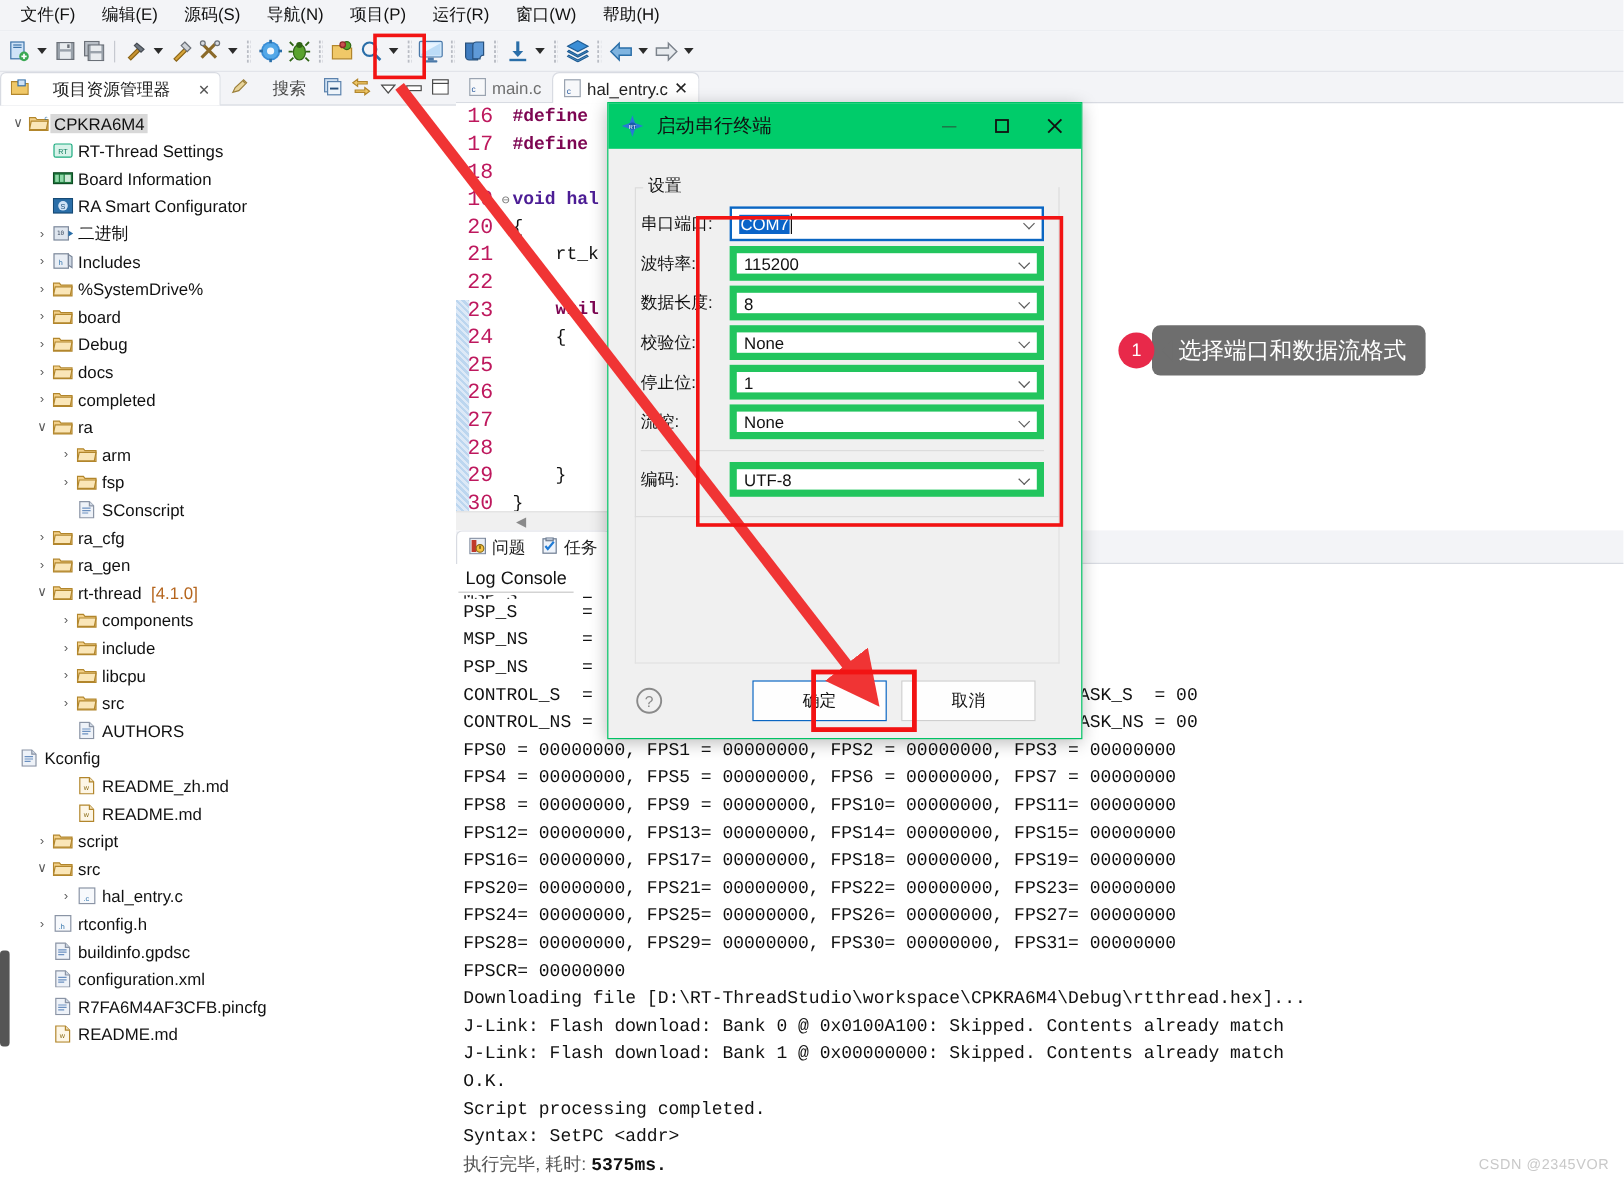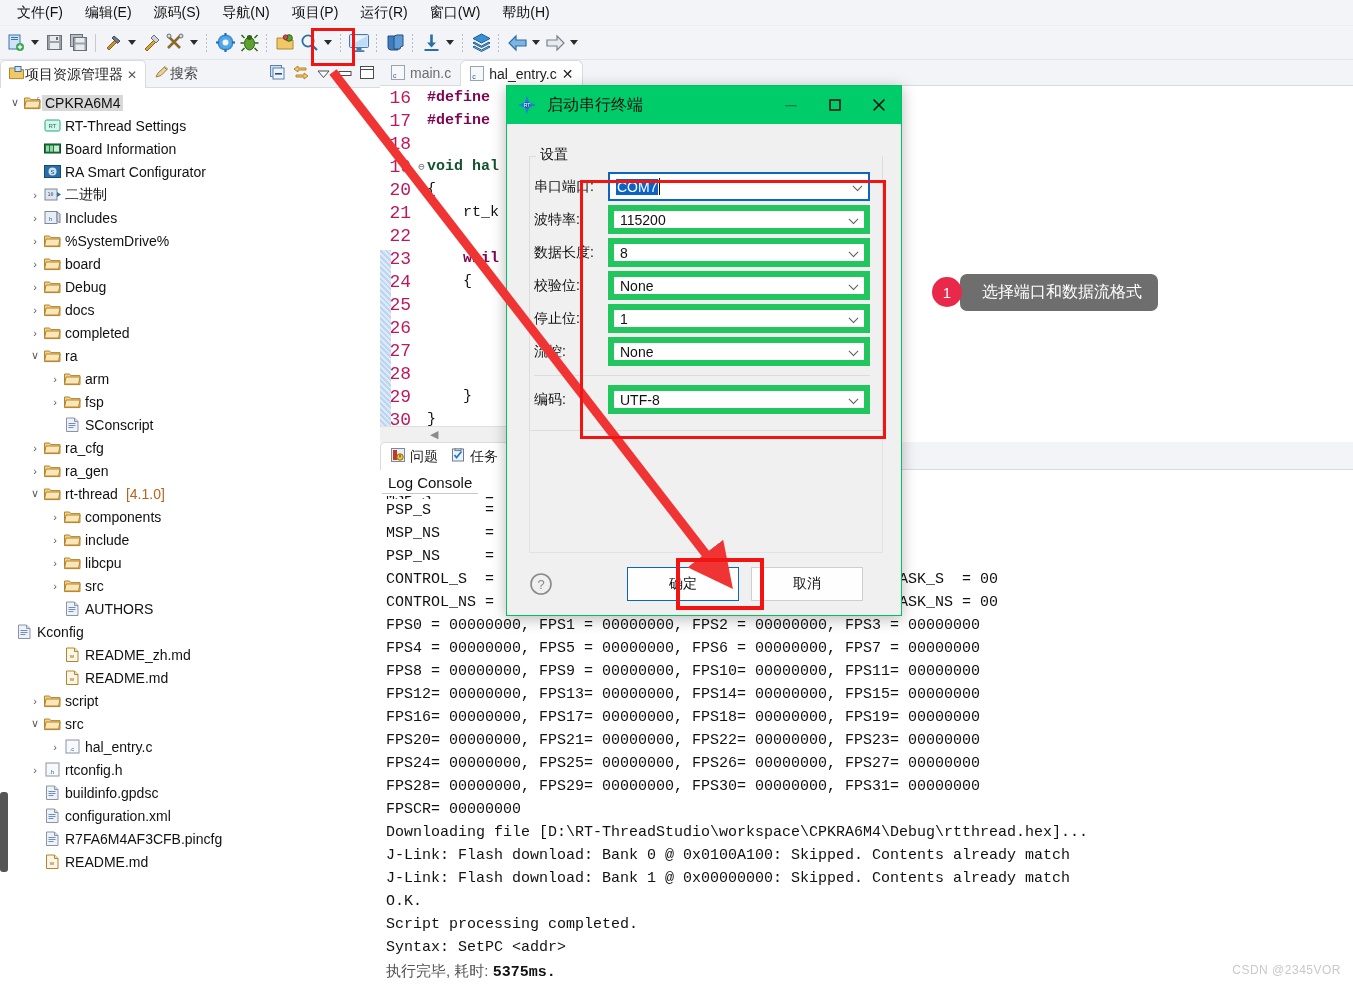--- a/index.html
+++ b/index.html
@@ -64,21 +64,21 @@
   
   #workbench { position:absolute; top:60px; left:0; right:0; bottom:0; }
 
   
   #explorer { position:absolute; left:0; top:0; width:380px; bottom:0; background:#fff; }
   #explorer-tabs {
     height: 28px; display:flex; align-items:stretch; background:#f3f4f7;
     border-bottom:1px solid #d8dbe2; position:relative;
   }
   .vtab {
-    display:flex; align-items:center; gap:1px; padding:0 8px;
+    display:flex; align-items:center; gap:20px; padding:0 8px;
     font-size:14px; color:#222; position:relative;
   }
   .vtab.active {
     background:#fff; border-top:1px solid #d8dbe2; border-left:1px solid #d8dbe2;
     border-right:1px solid #d8dbe2; border-top-left-radius:5px; border-top-right-radius:5px;
     margin-bottom:-1px;
   }
   .vtab .closex { font-size:12px; color:#555; margin-left:3px; }
   .vtab.inactive { color:#4a4a4a; }
   #explorer-viewctl {
@@ -222,21 +222,21 @@
   #arrow-svg { position:absolute; left:0; top:0; width:1353px; height:985px; z-index:55; pointer-events:none; }
   #callout {
     position:absolute; left:932px; top:270px; height:44px; display:flex; align-items:center; z-index:62;
   }
   #callout-num {
     width:30px; height:30px; border-radius:50%; background:#e8294a; color:#fff;
     font-size:15px; display:flex; align-items:center; justify-content:center; flex:none;
     position:relative; z-index:2;
   }
   #callout-bubble {
-    margin-left:-2px; background:#6e6e6e; color:#fff; font-size:16px;
+    margin-left:-2px; background:#6e6e6e; color:#fff; font-size:19px;
     padding:8px 16px 8px 22px; border-radius:7px; position:relative;
     white-space:nowrap;
   }
   #callout-bubble::before {
     content:""; position:absolute; left:8px; top:50%; transform:translateY(-50%);
     width:0; height:0; border-top:9px solid transparent; border-bottom:9px solid transparent;
     border-right:9px solid #6e6e6e;
   }
   #watermark {
     position:absolute; right:12px; bottom:8px; font-size:12px; color:#c9c9c9;
@@ -851,21 +851,21 @@
             <span class="ctext bold" style="color: rgb(125, 5, 82);">#define</span>
           </div>
           <div class="cline">
             <span class="lnum">18</span>
             <span class="fold"></span>
             <span class="ctext"></span>
           </div>
           <div class="cline">
             <span class="lnum">19</span>
             <span class="fold">⊖</span>
-            <span class="ctext bold" style="color: #14532d;">void hal</span>
+            <span class="ctext bold" style="color: #4c1d95;">void hal</span>
           </div>
           <div class="cline">
             <span class="lnum">20</span>
             <span class="fold"></span>
             <span class="ctext">{</span>
           </div>
           <div class="cline">
             <span class="lnum">21</span>
             <span class="fold"></span>
             <span class="ctext">    rt_k</span>

